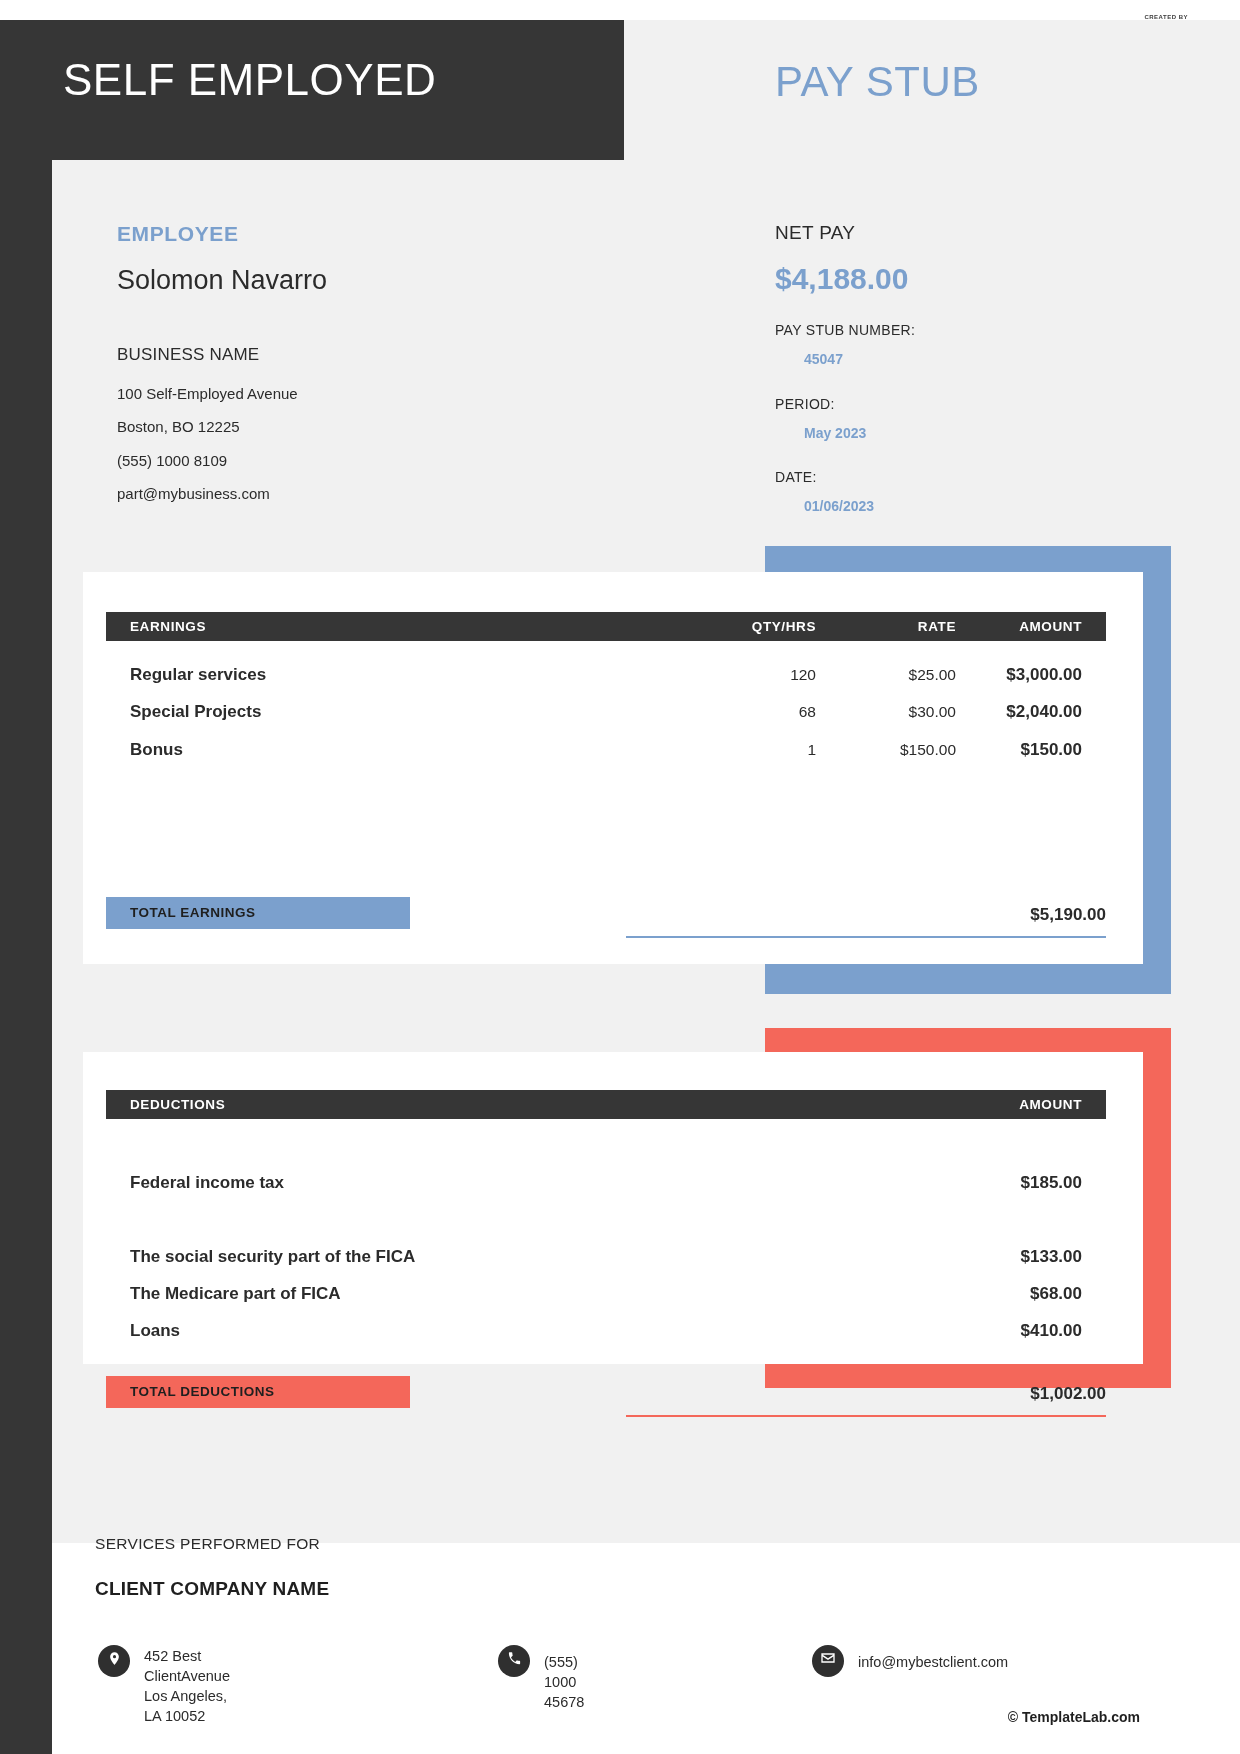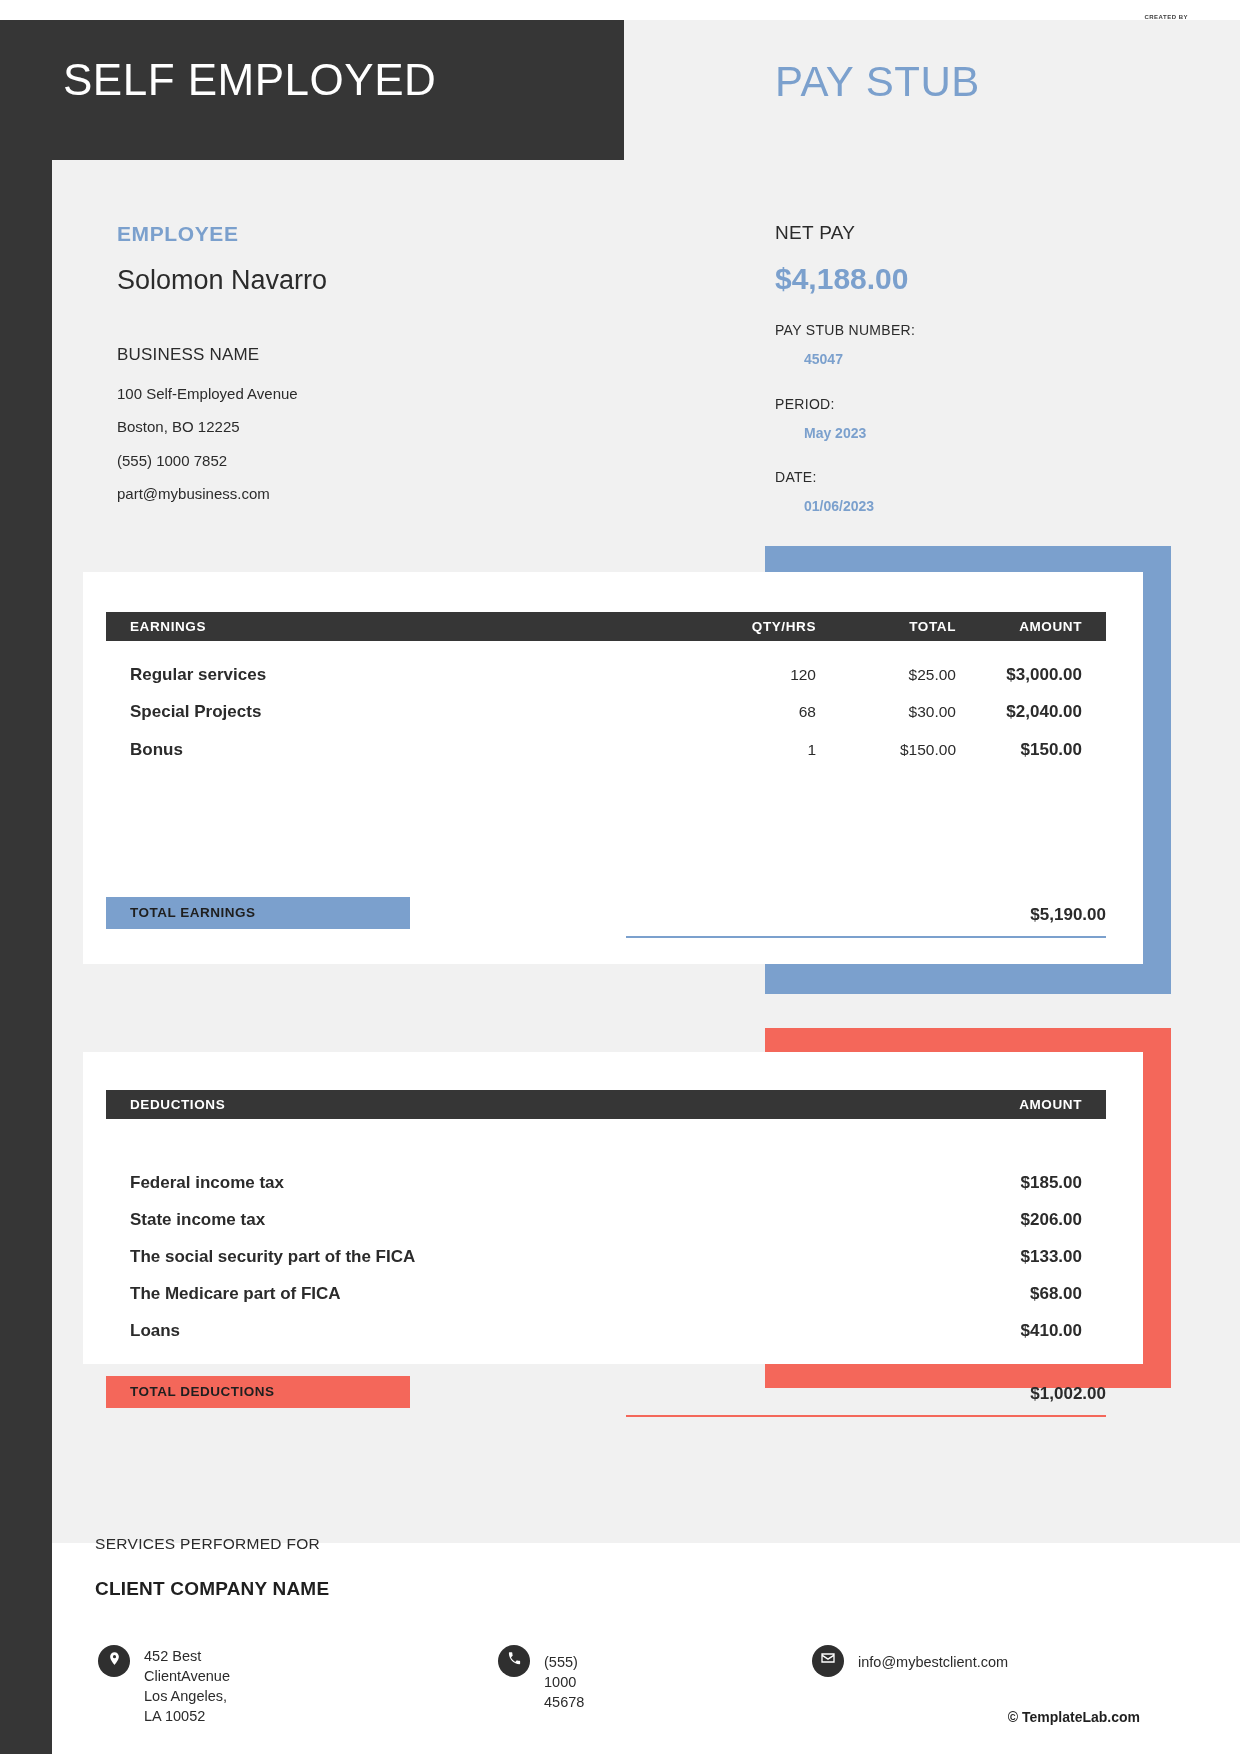--- a/index.html
+++ b/index.html
@@ -394,38 +394,38 @@
 
   <div class="body-panel"></div>
   <div class="bottom-white"></div>
   <div class="left-dark-strip"></div>
 
   <div class="emp-label">EMPLOYEE</div>
   <div class="emp-name">Solomon Navarro</div>
   <div class="biz-name">BUSINESS NAME</div>
   <div class="biz-line l1">100 Self-Employed Avenue</div>
   <div class="biz-line l2">Boston, BO 12225</div>
-  <div class="biz-line l3">(555) 1000 7852</div>
+  <div class="biz-line l3">(555) 1000 8109</div>
   <div class="biz-line l4">part@mybusiness.com</div>
 
   <div class="np-label">NET PAY</div>
   <div class="np-amount">$4,188.00</div>
   <div class="meta-k k1">PAY STUB NUMBER:</div>
   <div class="meta-v v1">45047</div>
   <div class="meta-k k2">PERIOD:</div>
   <div class="meta-v v2">May 2023</div>
   <div class="meta-k k3">DATE:</div>
   <div class="meta-v v3">01/06/2023</div>
 
   <div class="earn-accent"></div>
   <div class="earn-card"></div>
   <div class="tbl-head earn-head">
     <span class="th th-earn">EARNINGS</span>
     <span class="th th-qty">QTY/HRS</span>
-    <span class="th th-rate">TOTAL</span>
+    <span class="th th-rate">RATE</span>
     <span class="th th-amt">AMOUNT</span>
   </div>
 
   <div class="erow" style="top:665px;">
     <span class="c-desc">Regular services</span>
     <span class="c-qty">120</span>
     <span class="c-rate">$25.00</span>
     <span class="c-amt">$3,000.00</span>
   </div>
   <div class="erow" style="top:702px;">
@@ -450,24 +450,20 @@
   <div class="ded-accent"></div>
   <div class="ded-card"></div>
   <div class="tbl-head ded-head">
     <span class="th th-ded">DEDUCTIONS</span>
     <span class="th th-ded-amt">AMOUNT</span>
   </div>
 
   <div class="drow" style="top:1153px;">
     <span class="c-desc">Federal income tax</span>
     <span class="c-amt">$185.00</span>
-  </div>
-  <div class="drow" style="top:1190px;">
-    <span class="c-desc">State income tax</span>
-    <span class="c-amt">$206.00</span>
   </div>
   <div class="drow" style="top:1227px;">
     <span class="c-desc">The social security part of the FICA</span>
     <span class="c-amt">$133.00</span>
   </div>
   <div class="drow" style="top:1264px;">
     <span class="c-desc">The Medicare part of FICA</span>
     <span class="c-amt">$68.00</span>
   </div>
   <div class="drow" style="top:1301px;">

